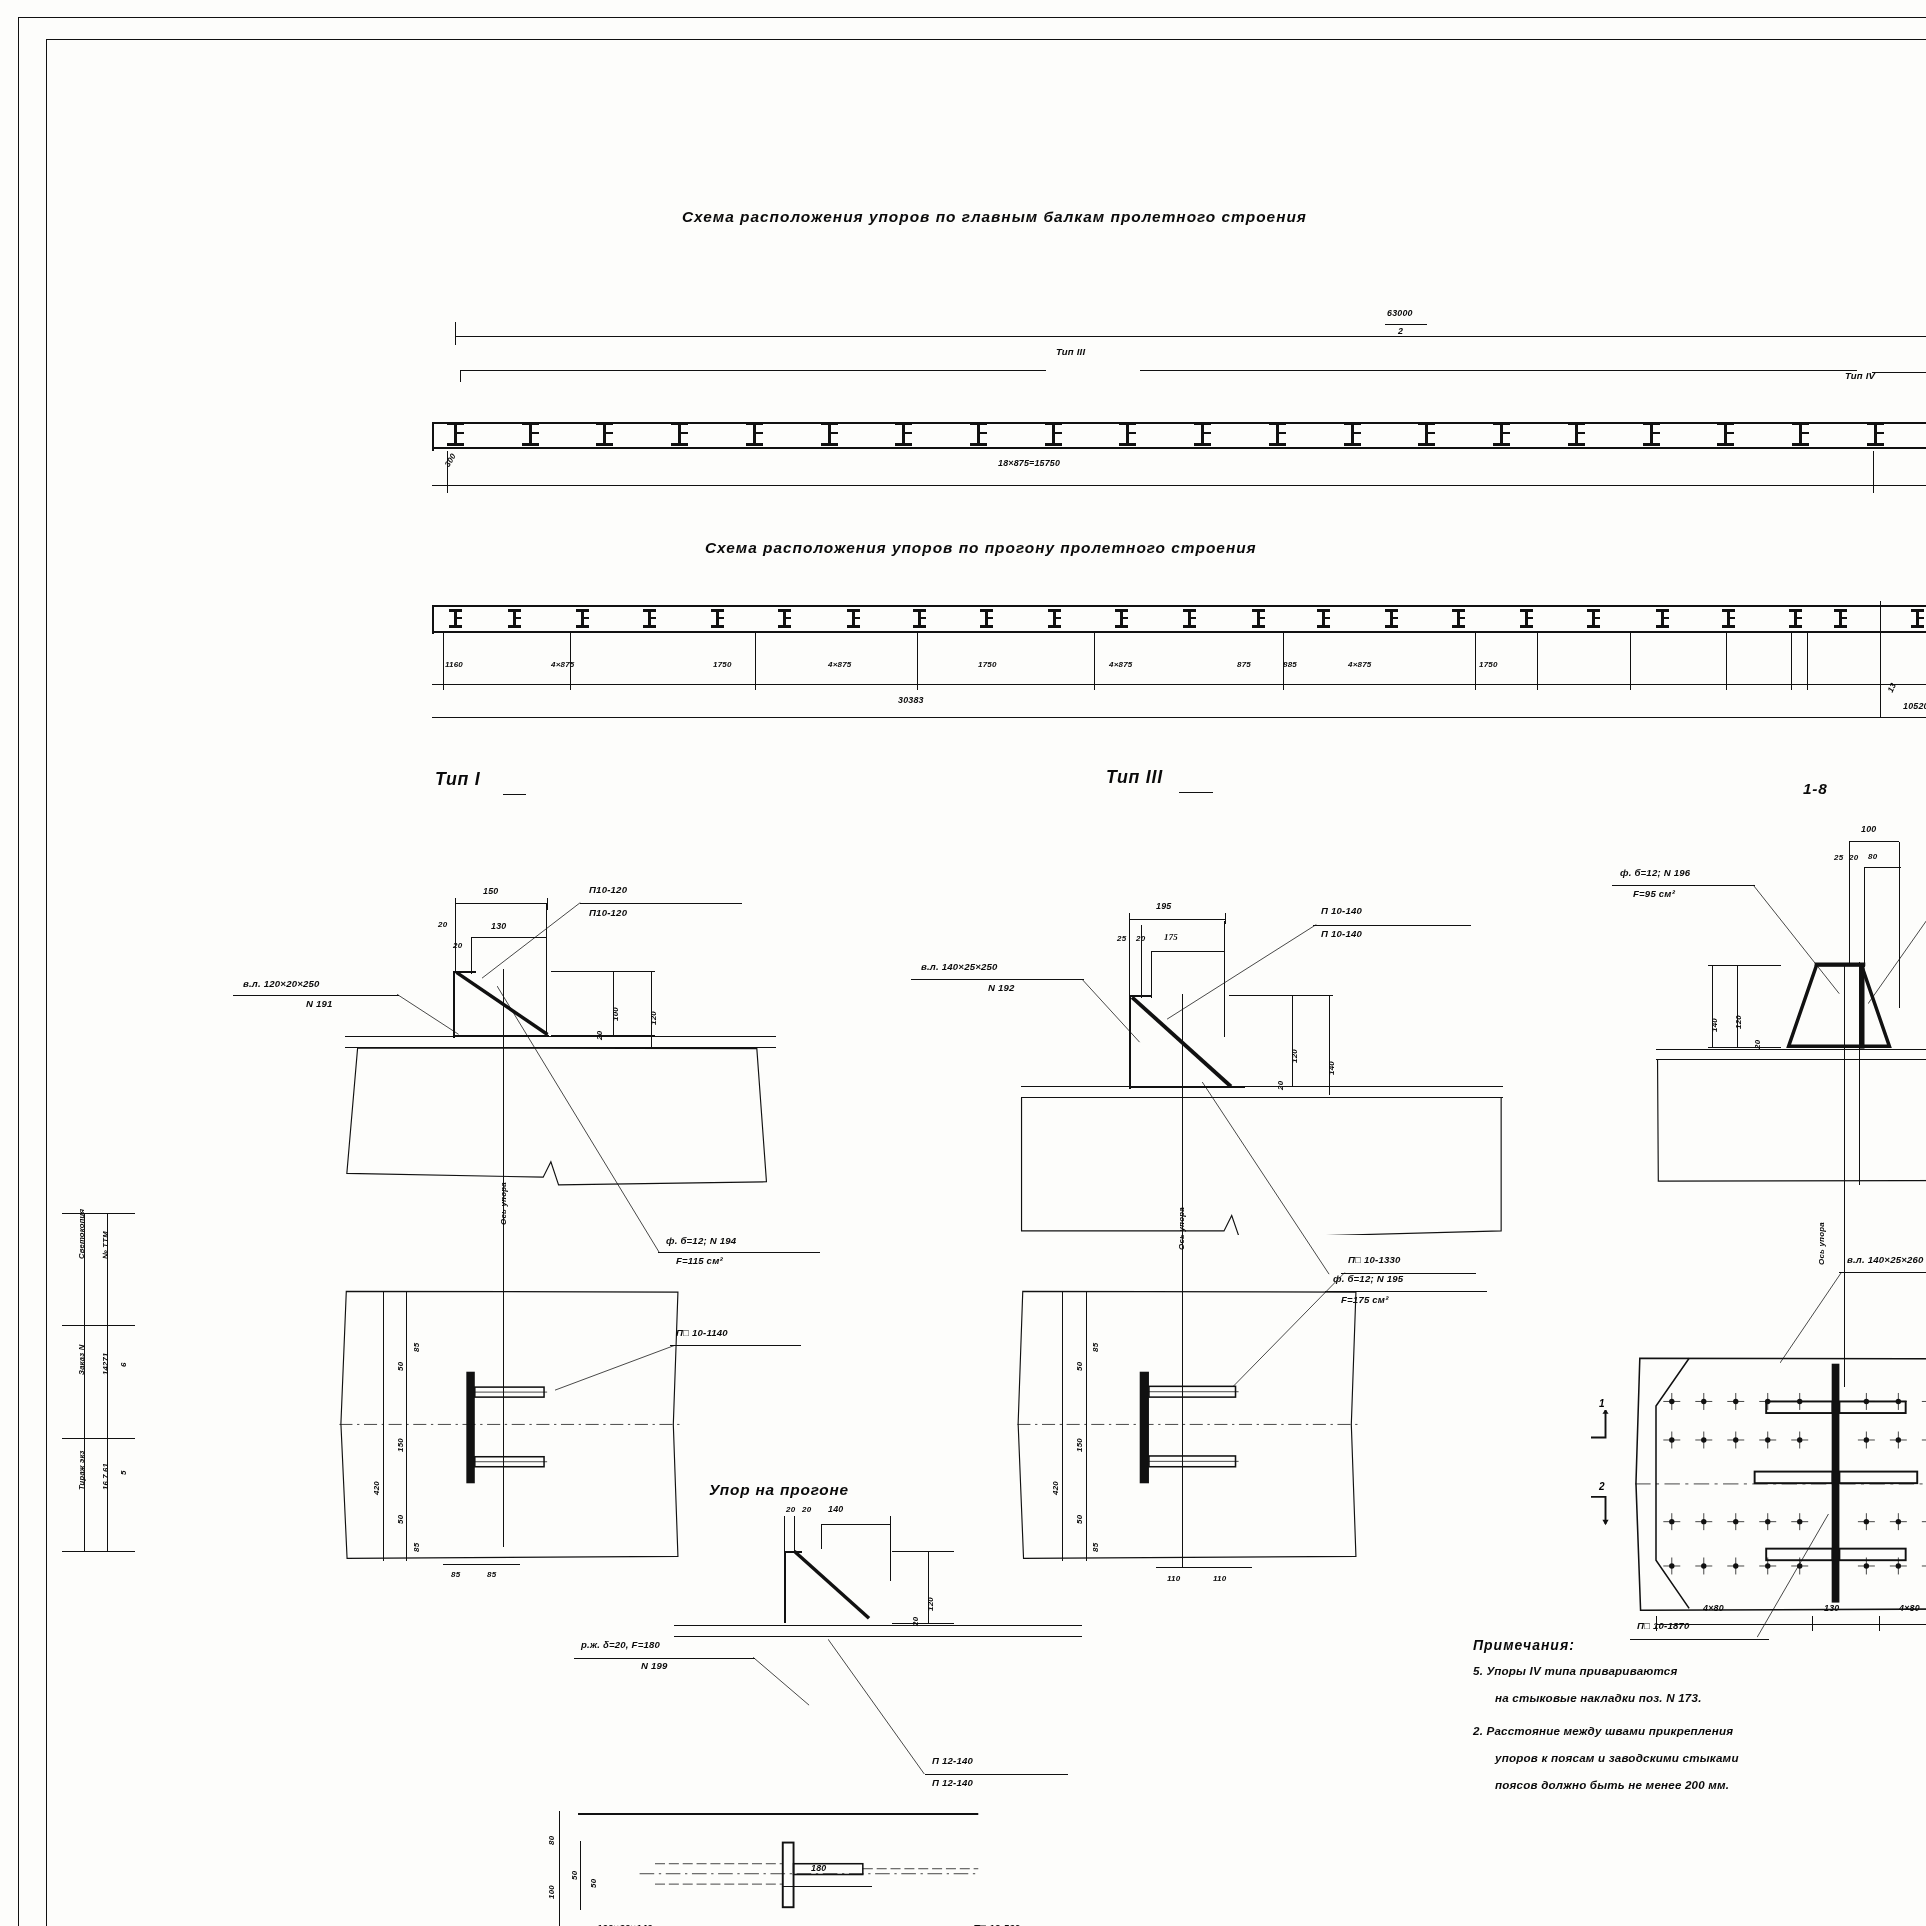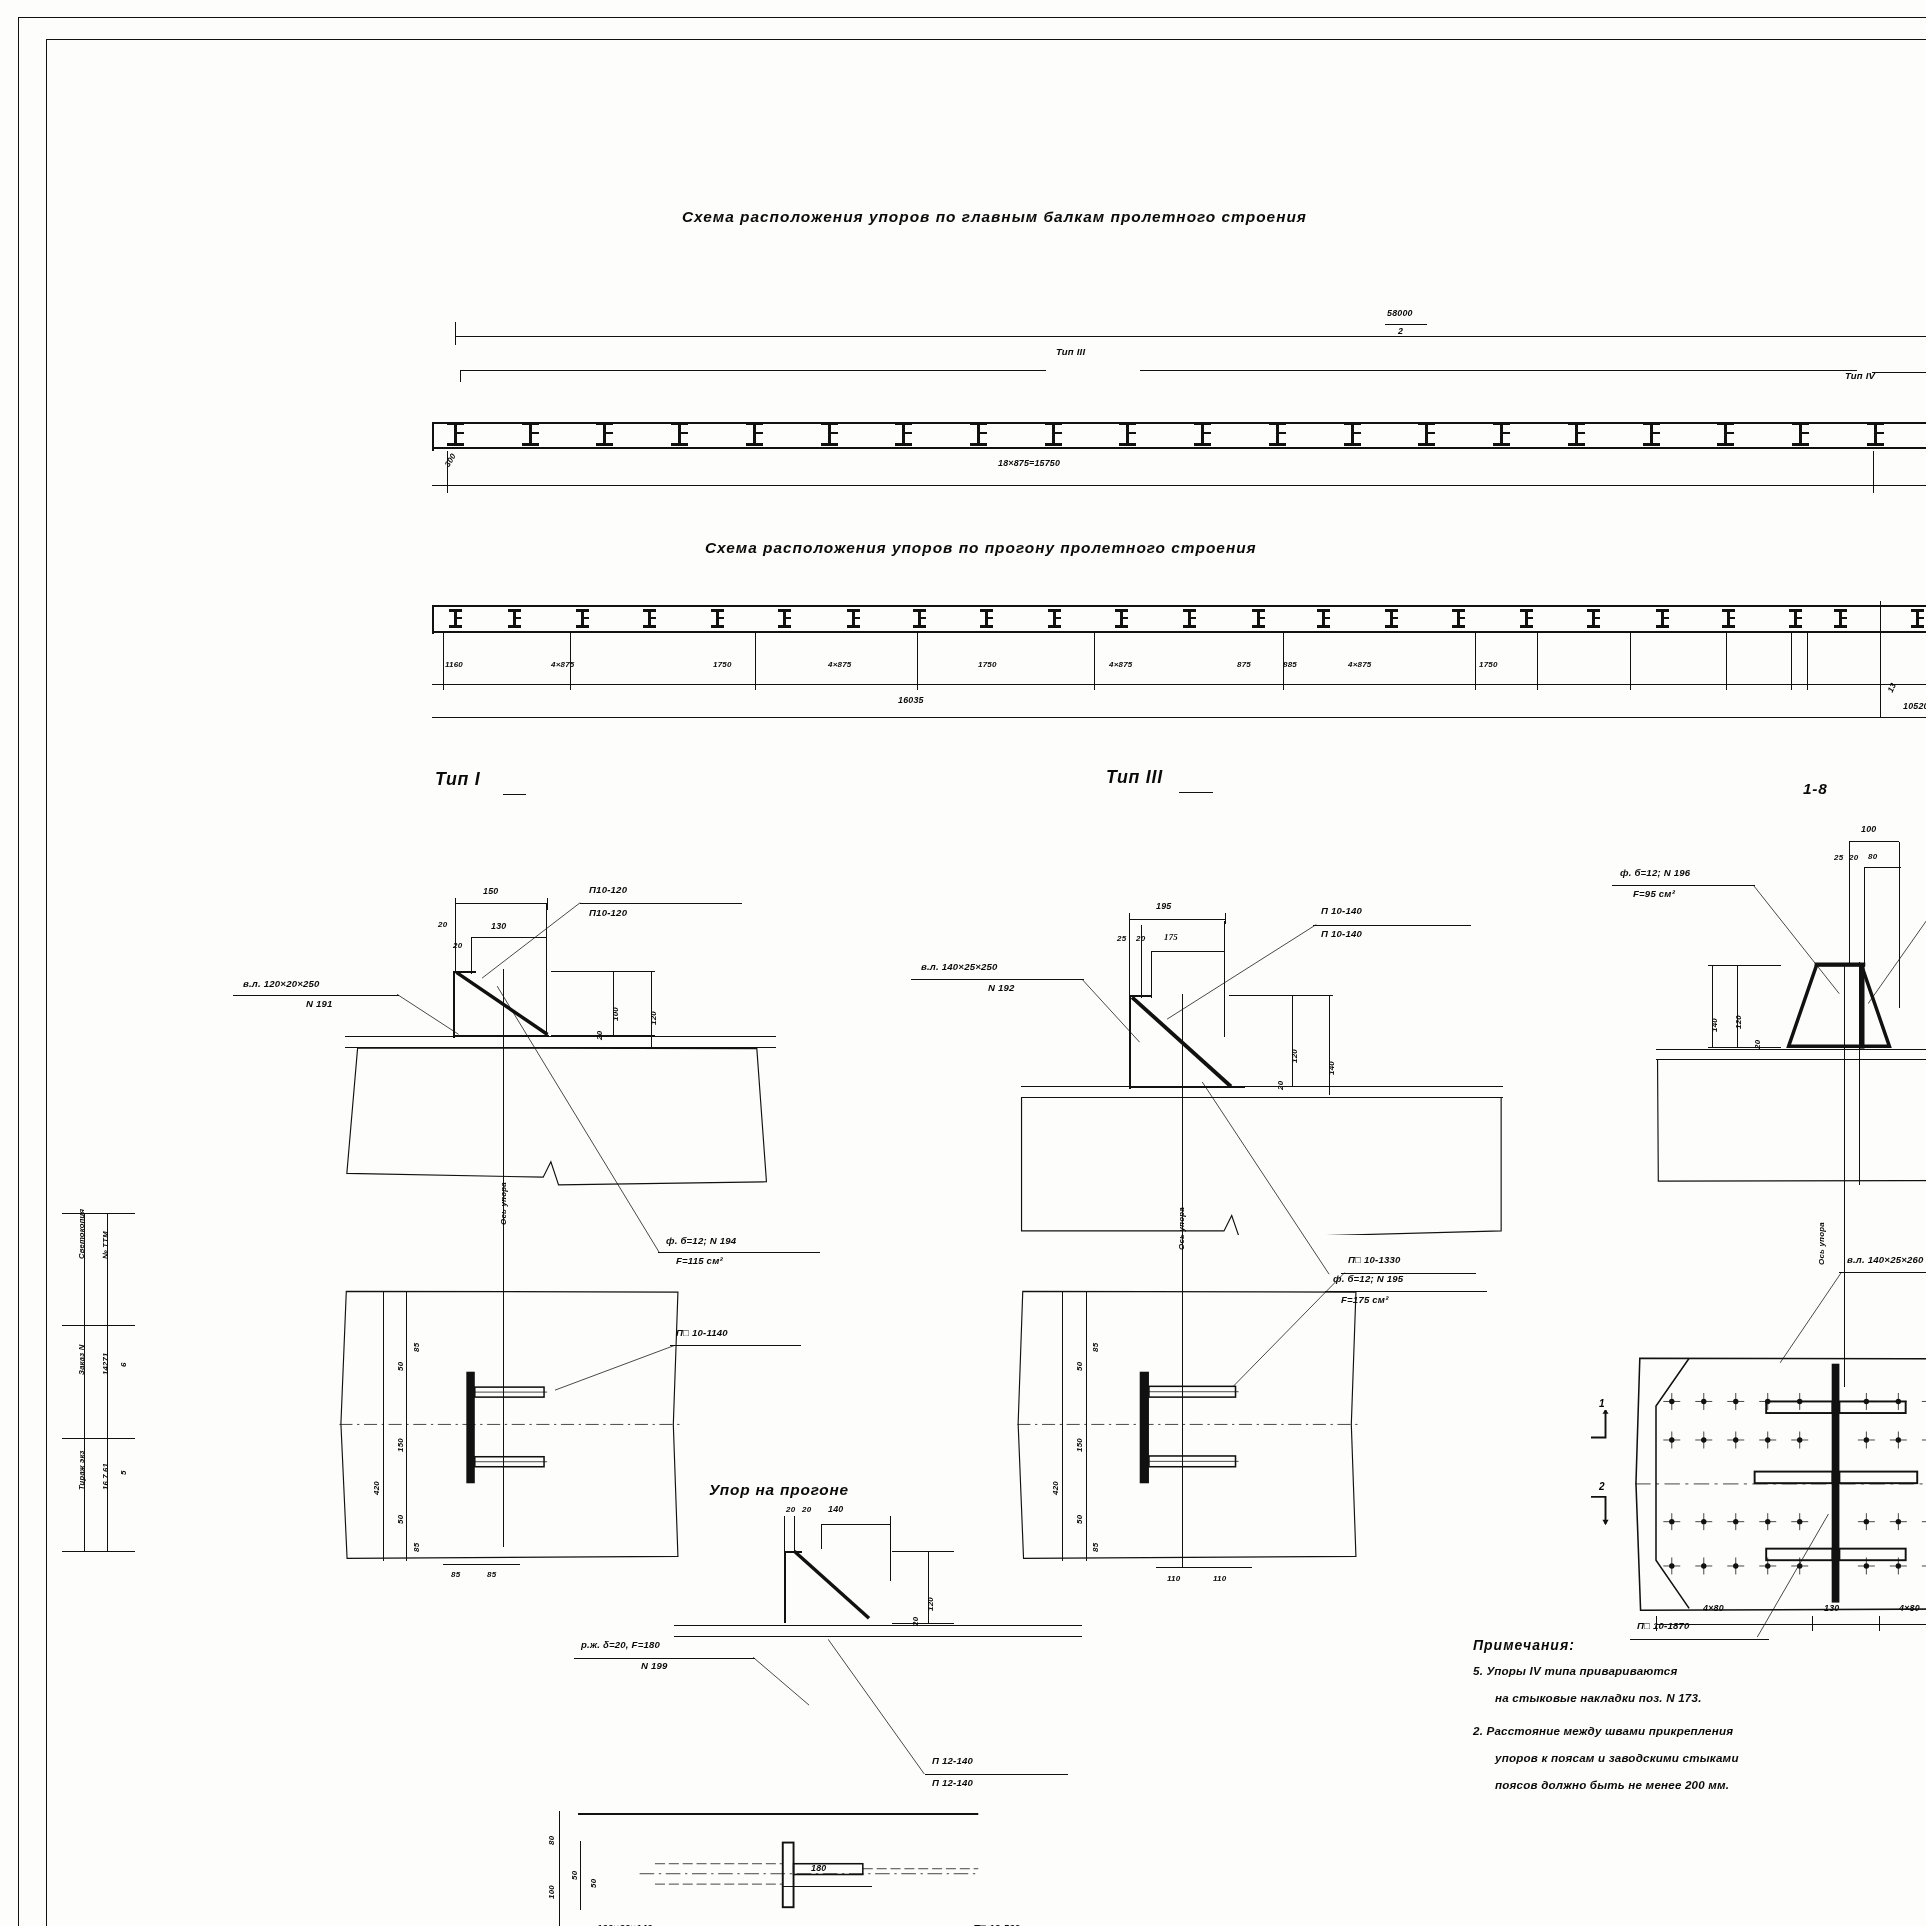--- a/index.html
+++ b/index.html
@@ -32,21 +32,21 @@
 </style>
 </head>
 <body>
 
 <div class="sheet">
   <div class="frame-outer"></div>
   <div class="frame-inner"></div>
 
   <div class="t ttl" style="left:682px;top:208px;">Схема расположения упоров по главным балкам пролетного строения</div>
 
-  <div class="t dim" style="left:1387px;top:308px;">58000</div>
+  <div class="t dim" style="left:1387px;top:308px;">63000</div>
   <div class="ln h1" style="left:1385px;top:324px;width:42px;"></div>
   <div class="t dim" style="left:1398px;top:326px;">2</div>
   <div class="ln h1" style="left:455px;top:336px;width:1907px;"></div>
   <div class="ln v1" style="left:455px;top:322px;height:23px;"></div>
 
   <div class="t lbl" style="left:1056px;top:346px;">Тип III</div>
   <div class="ln h1" style="left:460px;top:370px;width:586px;"></div>
   <div class="ln h1" style="left:1140px;top:370px;width:717px;"></div>
   <div class="ln v1" style="left:460px;top:370px;height:11.6px;"></div>
 
@@ -354,21 +354,21 @@
       <div class="t sm" style="left: 551px; top: 660px;">4×875</div>
       <div class="t sm" style="left: 713px; top: 660px;">1750</div>
       <div class="t sm" style="left: 828px; top: 660px;">4×875</div>
       <div class="t sm" style="left: 978px; top: 660px;">1750</div>
       <div class="t sm" style="left: 1109px; top: 660px;">4×875</div>
       <div class="t sm" style="left: 1237px; top: 660px;">875</div>
       <div class="t sm" style="left: 1283px; top: 660px;">885</div>
       <div class="t sm" style="left: 1348px; top: 660px;">4×875</div>
       <div class="t sm" style="left: 1479px; top: 660px;">1750</div>
     </div>
-  <div class="t dim" style="left:898px;top:695px;">16035</div>
+  <div class="t dim" style="left:898px;top:695px;">30383</div>
   <div class="t dim" style="left:1903px;top:701px;">10520</div>
   <div class="t sm vert" style="left:1886px;top:690px;transform:rotate(-65deg);">13</div>
   <div class="ln v1" style="left:1880px;top:601px;height:116px;"></div>
 
   <div class="t sec" style="left:435px;top:769px;">Тип I</div>
   <div class="ln h2" style="left:503px;top:794px;width:23px;"></div>
 
   <div class="t sec" style="left:1106px;top:767px;">Тип III</div>
   <div class="ln h2" style="left:1179px;top:792px;width:34px;"></div>
 

